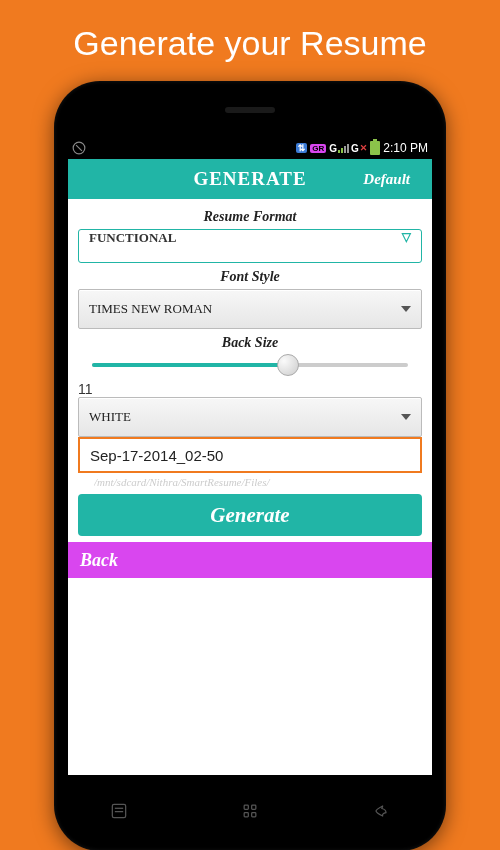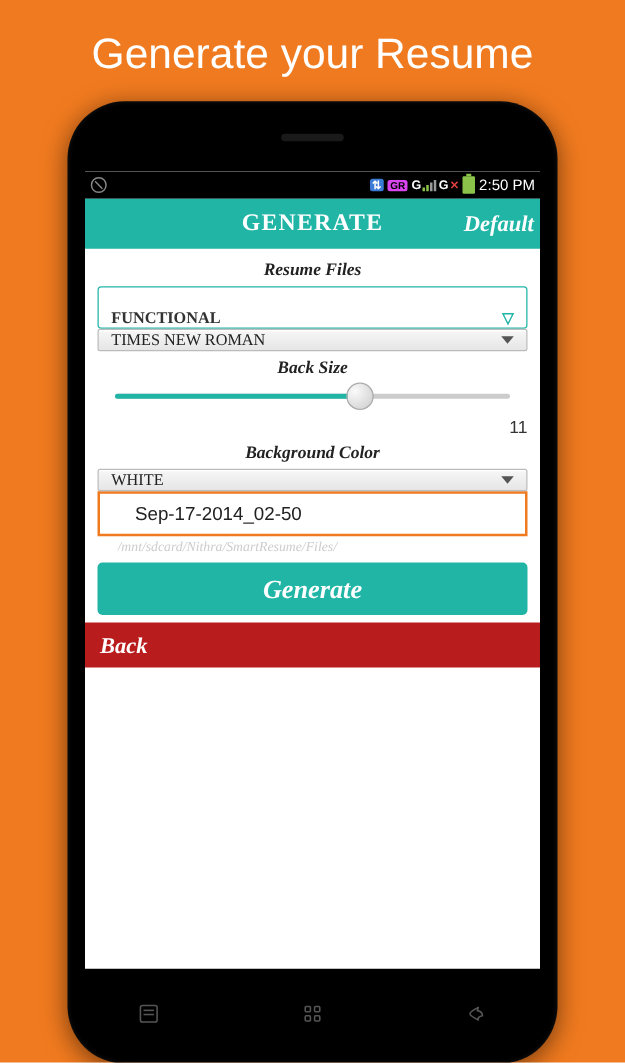--- a/index.html
+++ b/index.html
@@ -73,61 +73,61 @@
   }
   .app-header-title {
     flex: 1;
     text-align: center;
     font-size: 19px;
     letter-spacing: 1px;
     font-family: Georgia, serif;
   }
   .app-header-default {
     position: absolute;
-    right: 5px;
-    font-style: italic;
-    font-size: 18px;
+    right: 22px;
+    font-style: italic;
+    font-size: 15px;
     font-family: Georgia, serif;
   }
   .app-body {
     background: #fff;
     padding: 4px 10px 6px 10px;
   }
   .field-label {
     text-align: center;
     font-weight: bold;
     font-style: italic;
     font-size: 14px;
     font-family: Georgia, serif;
     color: #222;
     margin: 6px 0 4px 0;
   }
   .select-teal {
     border: 1.5px solid #21b5a6;
     border-radius: 3px;
     height: 34px;
     display: flex;
-    align-items: flex-end;
+    align-items: flex-start;
     padding: 0 10px;
     font-size: 13px;
     font-weight: bold;
     color: #333;
     position: relative;
     font-family: Georgia, serif;
   }
   .select-teal .chev {
     position: absolute; right: 10px;
     color: #21b5a6;
     font-size: 12px;
   }
   .select-grey {
     background: linear-gradient(#f7f7f7, #e6e6e6);
     border: 1px solid #bbb;
     border-radius: 2px;
-    height: 18px;
+    height: 40px;
     display: flex; align-items: center;
     padding: 0 10px;
     font-size: 13px;
     color: #222;
     position: relative;
     box-shadow: inset 0 1px 0 #fff;
     font-family: Georgia, serif;
   }
   .select-grey .tri {
     position: absolute; right: 10px;
@@ -151,26 +151,26 @@
   }
   .slider-thumb {
     position: absolute;
     left: 62%; top: 50%;
     transform: translate(-50%, -50%);
     width: 22px; height: 22px;
     background: radial-gradient(circle at 30% 30%, #fafafa, #ccc);
     border: 1px solid #aaa;
     border-radius: 50%;
   }
-  .slider-value { text-align:right; font-size:14px; color:#333; margin-top:14px; }
+  .slider-value { text-align:left; font-size:14px; color:#333; margin-top:14px; }
   .file-input {
     border: 2px solid #f07a1f;
     height: 36px;
     display: flex; align-items: center;
-    padding: 0 28px;
+    padding: 0 10px;
     font-size: 15px;
     color: #222;
   }
   .file-path {
     font-size: 11px;
     color: #ccc;
     font-style: italic;
     font-family: Georgia, serif;
     margin: 3px 2px 6px 16px;
     white-space: nowrap;
@@ -182,21 +182,21 @@
     text-align: center;
     height: 42px;
     border-radius: 4px;
     font-size: 21px;
     font-weight: bold;
     font-style: italic;
     font-family: Georgia, serif;
     display: flex; align-items: center; justify-content: center;
   }
   .bottom-bar {
-    background: #b91c1c;
+    background: #d946ef;
     height: 36px;
     display: flex; align-items: center;
     padding: 0 12px;
   }
   .back-btn {
     color: #fff;
     font-weight: bold;
     font-style: italic;
     font-size: 18px;
     font-family: Georgia, serif;
@@ -251,52 +251,52 @@
               <span></span>
               <span></span>
               <span></span>
             </span>
           </span>
         <span class="signal-combo">
             <span class="sig-g">G</span>
             <span style="color:#e04040;font-size:9px;margin-left:1px;">✕</span>
           </span>
         <span class="battery"></span>
-        <span style="font-size:12px;">2:50 PM</span>
+        <span style="font-size:12px;">2:10 PM</span>
       </div>
     </div>
 
     <div class="app-header">
       <div class="app-header-title">GENERATE</div>
       <div class="app-header-default">Default</div>
     </div>
 
     <div class="app-body">
 
-      <div class="field-label">Resume Files</div>
+      <div class="field-label">Resume Format</div>
       <div class="select-teal">
         <span>FUNCTIONAL</span>
         <span class="chev">▽</span>
       </div>
 
+      <div class="field-label">Font Style</div>
       <div class="select-grey">
         <span>TIMES NEW ROMAN</span>
         <span class="tri"></span>
       </div>
 
       <div class="field-label">Back Size</div>
       <div class="slider-wrap">
         <div class="slider-track">
           <div class="slider-fill"></div>
           <div class="slider-thumb"></div>
         </div>
       </div>
       <div class="slider-value">11</div>
 
-      <div class="field-label">Background Color</div>
       <div class="select-grey">
         <span>WHITE</span>
         <span class="tri"></span>
       </div>
 
       <div class="file-input">
         <span>Sep-17-2014_02-50</span>
       </div>
       <div class="file-path">/mnt/sdcard/Nithra/SmartResume/Files/</div>
 

